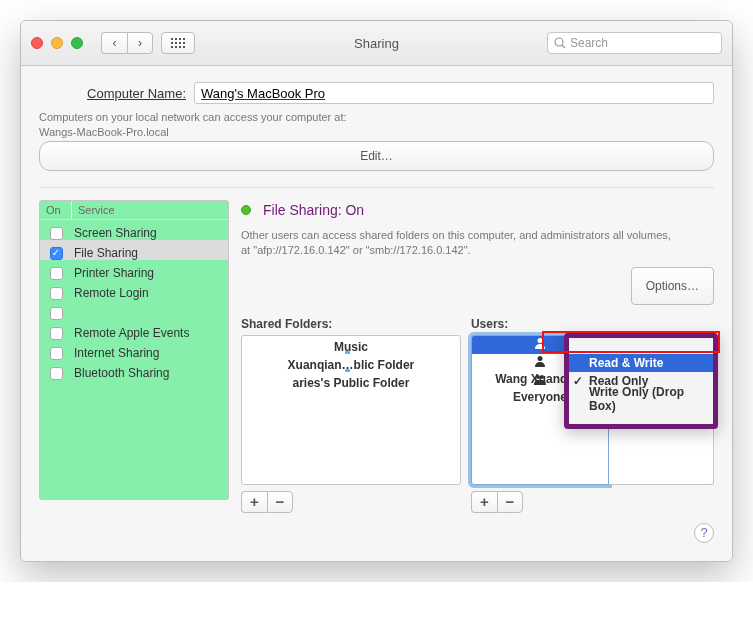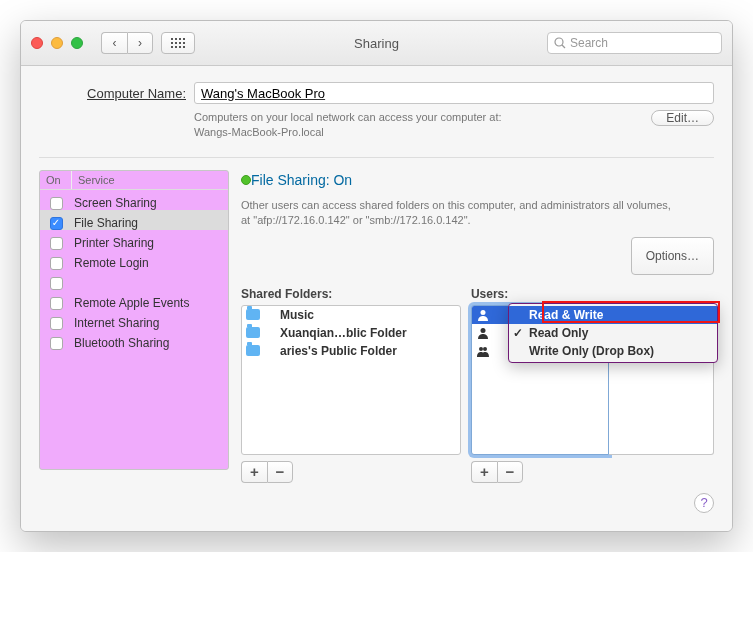--- a/index.html
+++ b/index.html
@@ -100,41 +100,42 @@
     height: 22px;
     border: 1px solid #c6c6c6;
     border-radius: 3px;
     background: #fff;
     padding: 0 6px;
     font-size: 13px;
   }
   .subrow {
     display: flex;
     margin-top: 6px;
+    flex-direction: column;
   }
   .sub-spacer { width: 155px; }
   .subtext {
     color: #777;
     font-size: 11px;
     line-height: 1.4;
     flex: 1;
   }
   .editbtn {
-    height: 16px;
+    height: 30px;
     padding: 0 14px;
     border-radius: 11px;
   }
   .hr { border-top: 1px solid #ddd; margin: 16px 0 12px 0; }
   .lower {
     display: flex;
     gap: 12px;
   }
   .services-panel {
     width: 190px;
-    background: #f0abfc;
+    background: #86efac;
     border: 1px solid #c6c6c6;
     border-radius: 3px;
     height: 300px;
     display: flex;
     flex-direction: column;
   }
   .svc-head {
     display: flex;
     font-size: 11px;
     color: #666;
@@ -176,22 +177,22 @@
   .svc-row .nm { flex: 1; padding-left: 2px; }
   .right-panel {
     flex: 1;
     display: flex;
     flex-direction: column;
   }
   .status-line {
     display: flex;
     align-items: center;
     font-size: 14px;
-    color: #0369a1;
-    gap: 0;
+    color: #701a75;
+    gap: 12px;
     margin-top: 2px;
   }
   .dot-green { width: 10px; height: 10px; border-radius: 50%; background: #52c22b; border: 1px solid #3fa020; }
   .desc {
     font-size: 11px;
     color: #777;
     margin-top: 10px;
     line-height: 1.4;
     width: 430px;
   }
@@ -224,21 +225,22 @@
   .listbox.focus {
     box-shadow: 0 0 0 3px #9bc0ec;
     border-color: #7fa8d6;
   }
   .folder-item, .user-item {
     height: 18px;
     display: flex;
     align-items: center;
     font-size: 12px;
     padding: 0 4px;
-    gap: 20px;
+    gap: 4px;
+    flex-direction: column;
   }
   .user-item.sel, .folder-item.sel {
     background: #2f68d8;
     color: #fff;
   }
   .fico {
     width: 14px; height: 11px;
     background: #60b4f3;
     border-radius: 2px;
     position: relative;
@@ -299,26 +301,26 @@
     display: flex;
     flex-direction: column;
     font-size: 8px;
     line-height: 1;
     color: #666;
   }
   .dropdown {
     position: absolute;
     top: -2px;
     right: -4px;
-    width: 210px;
+    width: 154px;
     background: #f4f4f4;
-    border: 1px solid #701a75;
+    border: 5px solid #701a75;
     border-radius: 4px;
     box-shadow: 0 4px 16px rgba(0,0,0,0.25);
-    padding: 2px 0;
+    padding: 16px 0;
     z-index: 10;
   }
   .dd-item {
     height: 18px;
     display: flex;
     align-items: center;
     font-size: 12px;
     padding: 0 8px 0 20px;
     position: relative;
   }

